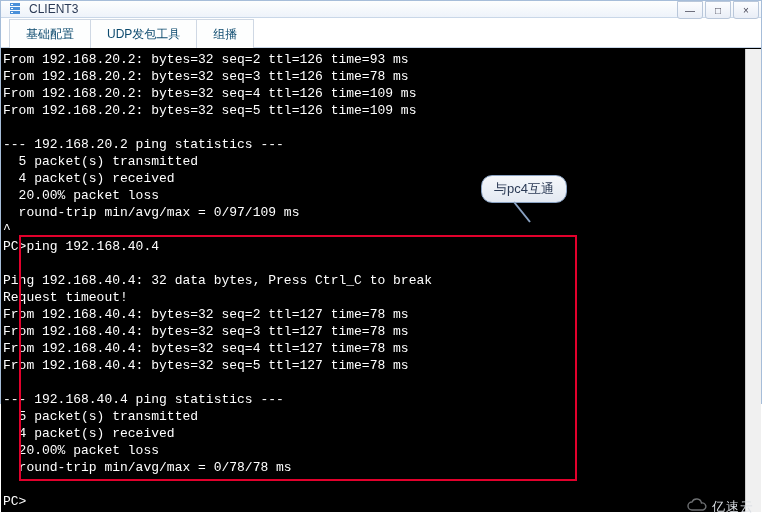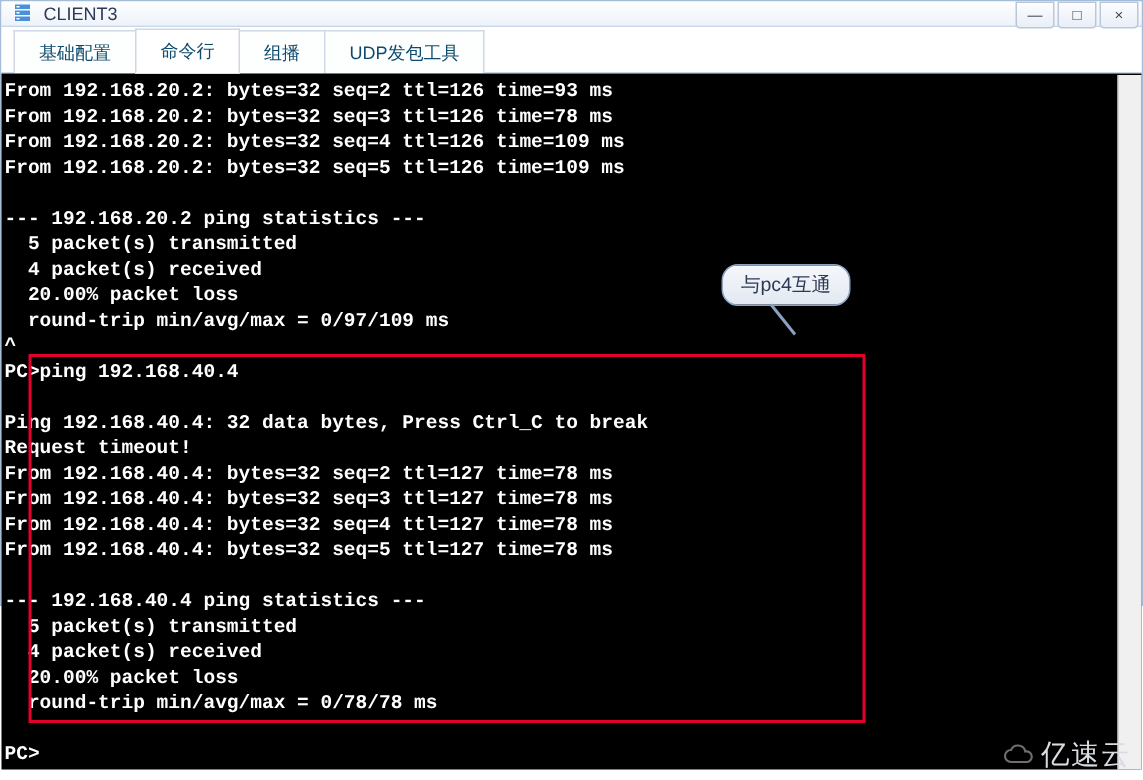--- a/index.html
+++ b/index.html
@@ -90,21 +90,20 @@
       background: #000;
       color: #fff;
       font-family: "Courier New", monospace;
       font-size: 13px;
       line-height: 17px;
       white-space: pre;
       padding: 2px 2px;
       height: 100%;
       overflow: hidden;
       position: relative;
-      font-weight: bold;
     }
     .scrollbar {
       position: absolute;
       right: 0; top: 0; bottom: 0;
       width: 16px;
       background: #f0f0f0;
       border-left: 1px solid #d0d0d0;
     }
     .highlight-box {
       position: absolute;
@@ -119,25 +118,24 @@
       padding: 4px 12px;
       font-size: 13px;
       color: #2b3a55;
       box-shadow: 1px 1px 2px rgba(0,0,0,0.15);
     }
     .watermark {
       position: absolute;
       right: 8px;
       bottom: 4px;
       color: #d9dde2;
-      font-size: 19px;
+      font-size: 13px;
       font-weight: 500;
       letter-spacing: 1px;
       display: flex;
-      align-items: center;
       gap: 4px;
       pointer-events: none;
     }
     .watermark svg { opacity: .5; }
   </style>
 </head>
 <body>
 
 <div class="window">
   <div class="titlebar">
@@ -156,23 +154,22 @@
           <span>□</span>
         </div>
       <div class="win-btn">
           <span>×</span>
         </div>
     </div>
   </div>
 
   <div class="tabbar">
     <div class="tab">基础配置</div>
-    <div class="tab active">命令行</div>
+    <div class="tab">UDP发包工具</div>
     <div class="tab">组播</div>
-    <div class="tab">UDP发包工具</div>
   </div>
 
   <div class="terminal-wrap">
     <div class="terminal"><span>From 192.168.20.2: bytes=32 seq=2 ttl=126 time=93 ms
 From 192.168.20.2: bytes=32 seq=3 ttl=126 time=78 ms
 From 192.168.20.2: bytes=32 seq=4 ttl=126 time=109 ms
 From 192.168.20.2: bytes=32 seq=5 ttl=126 time=109 ms
 
 --- 192.168.20.2 ping statistics ---
   5 packet(s) transmitted

